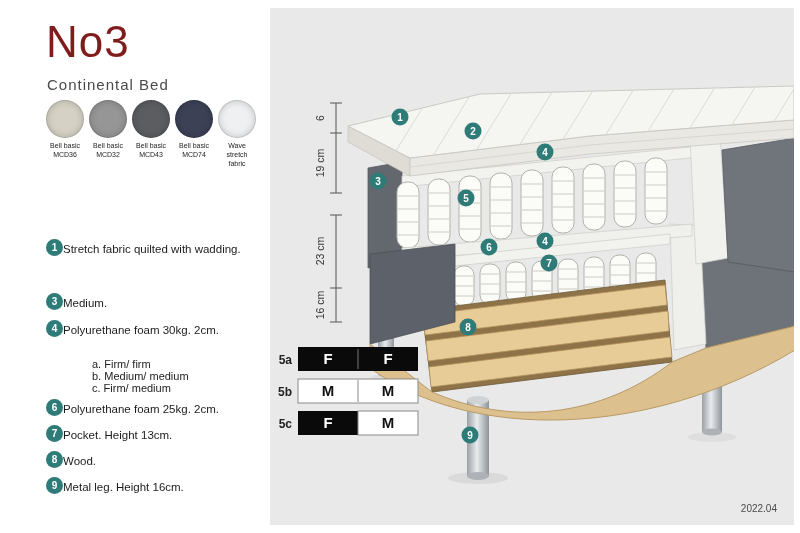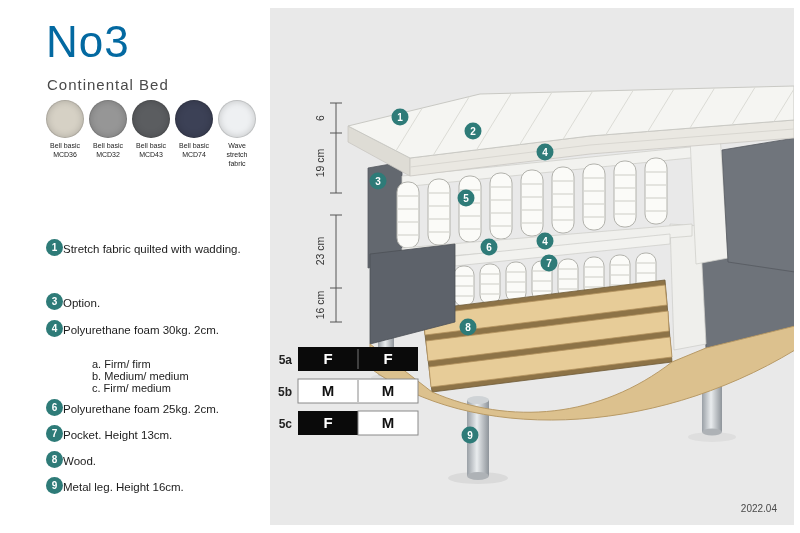--- a/index.html
+++ b/index.html
@@ -1,19 +1,19 @@
 <!DOCTYPE html>
 <html><head>
 <meta charset="utf-8">
 <style>
   html,body{margin:0;padding:0}
   body{font-family:"Liberation Sans",sans-serif;}
   .stage{position:relative;width:800px;height:533px;background:#ffffff;overflow:hidden}
   .left{position:absolute;left:0;top:0;width:270px;height:533px;background:#fff}
-  .title{position:absolute;left:46px;top:20px;font-size:44px;line-height:1;color:#0369a1;letter-spacing:1px}
+  .title{position:absolute;left:46px;top:20px;font-size:44px;line-height:1;color:#7f1d1d;letter-spacing:1px}
   .subtitle{position:absolute;left:47px;top:76px;font-size:15px;color:#4a4a4a;letter-spacing:1px}
   .swatches{position:absolute;left:45px;top:100px;display:flex;gap:3px}
   .swatch{width:40px}
   .swatch-circle{width:36px;height:36px;border-radius:50%;margin:0 auto;border:1px solid rgba(0,0,0,.20);box-shadow:inset 0 0 7px rgba(0,0,0,.18)}
   .swatch-label{font-size:7px;line-height:1.3;text-align:center;margin-top:3px;color:#222}
   .leg-note{position:absolute;left:48px;top:176px}
   .lrow{position:absolute;left:46px;height:17px;white-space:nowrap}
   .lbadge{display:inline-block;width:17px;height:17px;border-radius:50%;background:#2e7b78;color:#fff;font-size:10px;font-weight:bold;text-align:center;line-height:17px;vertical-align:top}
   .ltext{display:inline-block;font-size:11.5px;color:#1c1c1c;line-height:17px}
   .lsub{position:absolute;left:92px;font-size:11px;line-height:12px;color:#1c1c1c;white-space:nowrap}
@@ -50,21 +50,21 @@
         <div class="swatch-circle" style="background: rgb(238, 240, 242);"></div>
         <div class="swatch-label">Wave stretch fabric</div>
       </div>
     </div>
 
 
     <div class="lrow" style="top:239px">
       <span class="lbadge">1</span><span class="ltext">Stretch fabric quilted with wadding.</span>
     </div>
     <div class="lrow" style="top:293px">
-      <span class="lbadge">3</span><span class="ltext">Option.</span>
+      <span class="lbadge">3</span><span class="ltext">Medium.</span>
     </div>
     <div class="lrow" style="top:320px">
       <span class="lbadge">4</span><span class="ltext">Polyurethane foam 30kg. 2cm.</span>
     </div>
     <div class="lsub" style="top:358px">a. Firm/ firm</div>
     <div class="lsub" style="top:370px">b. Medium/ medium</div>
     <div class="lsub" style="top:382px">c. Firm/ medium</div>
     <div class="lrow" style="top:399px">
       <span class="lbadge">6</span><span class="ltext">Polyurethane foam 25kg. 2cm.</span>
     </div>

